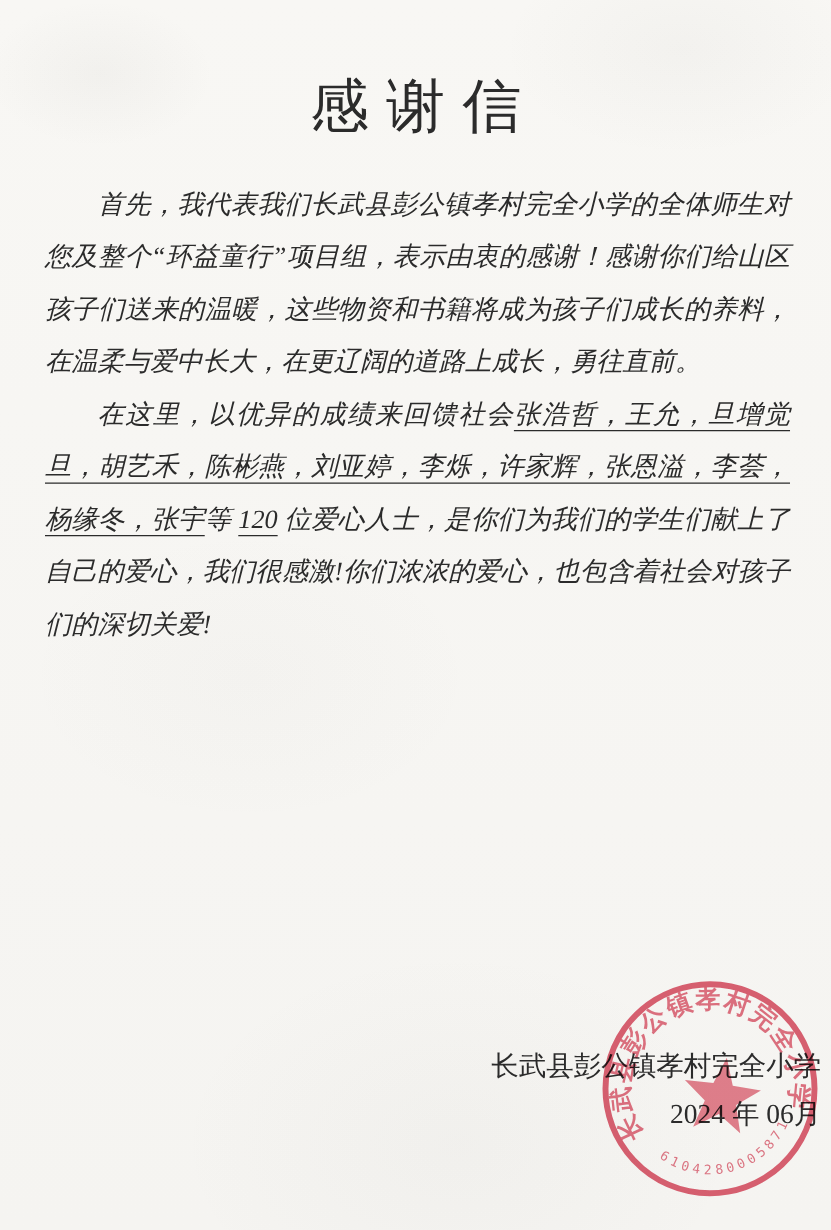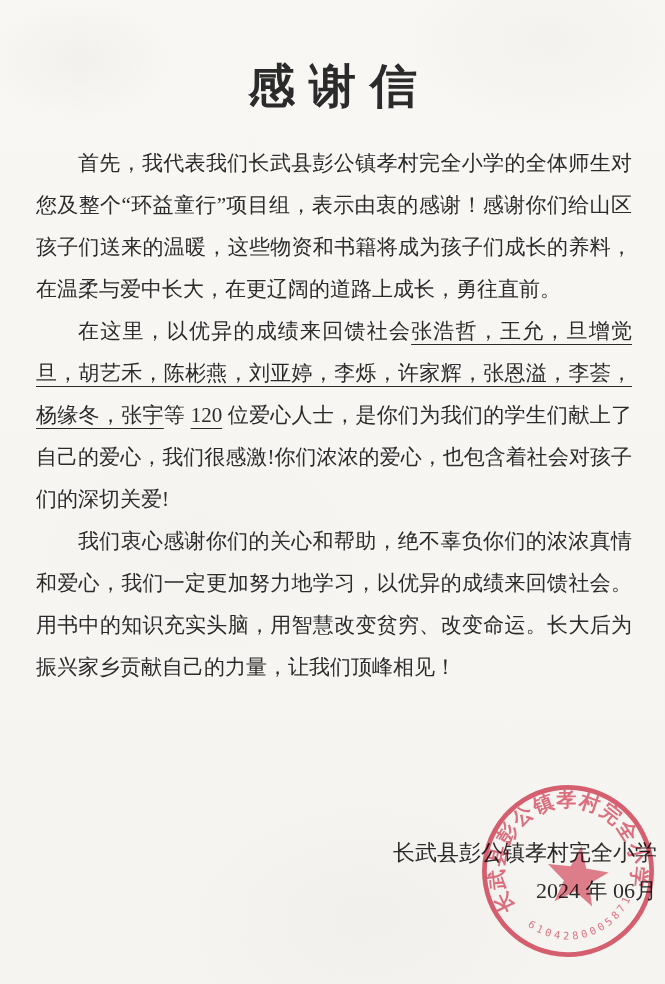--- a/index.html
+++ b/index.html
@@ -16,38 +16,39 @@
       radial-gradient(220px 130px at 82% 4%, rgba(120,118,112,0.045), transparent 65%),
       radial-gradient(260px 170px at 30% 55%, rgba(120,118,112,0.025), transparent 70%),
       radial-gradient(320px 220px at 55% 93%, rgba(120,118,112,0.035), transparent 70%),
       linear-gradient(#f8f7f4, #f5f4f1);
   }
   .title {
     margin: 58px 0 0 0;
     text-align: center;
     font-size: 47px;
     line-height: 56px;
-    font-weight: bold;
+    font-weight: normal;
     letter-spacing: 14px;
     text-indent: 14px;
   }
   .salutation {
     margin: 62px 30px 0 48px;
     font-size: 22px;
     line-height: 30px;
   }
   .letter-body {
     margin: 28px 33px 0 36px;
     font-size: 21px;
     line-height: 42px;
     text-align: justify;
   }
   .letter-body p {
     margin: 0;
     text-indent: 2em;
+    font-style: italic;
   }
   .u {
     text-decoration: underline;
     text-decoration-thickness: 1.3px;
     text-underline-offset: 6px;
   }
   .signature {
     position: absolute;
     top: 838px;
     right: 8px;
@@ -86,21 +87,20 @@
 <body>
 
 <div class="page">
 
   <h1 class="title">感谢信</h1>
 
 
   <div class="letter-body">
     <p><span>首先，我代表我们长武县彭公镇孝村完全小学的全体师生对您及整个“环益童行”项目组，表示由衷的感谢！感谢你们给山区孩子们送来的温暖，这些物资和书籍将成为孩子们成长的养料，在温柔与爱中长大，在更辽阔的道路上成长，勇往直前。</span></p>
     <p><span>在这里，以优异的成绩来回馈社会</span><span class="u">张浩哲，王允，旦增觉旦，胡艺禾，陈彬燕，刘亚婷，李烁，许家辉，张恩溢，李荟，杨缘冬，张宇</span><span>等 </span><span class="u">120</span><span> 位爱心人士，是你们为我们的学生们献上了自己的爱心，我们很感激!你们浓浓的爱心，也包含着社会对孩子们的深切关爱!</span></p>
-    <p><span>我们衷心感谢你们的关心和帮助，绝不辜负你们的浓浓真情和爱心，我们一定更加努力地学习，以优异的成绩来回馈社会。用书中的知识充实头脑，用智慧改变贫穷、改变命运。长大后为振兴家乡贡献自己的力量，让我们顶峰相见！</span></p>
   </div>
 
   <div class="signature">
     <div class="sig-school">长武县彭公镇孝村完全小学</div>
     <div class="sig-date">2024 年 06月</div>
   </div>
 
   <svg class="stamp" viewBox="-100 -100 200 200" xmlns="http://www.w3.org/2000/svg">
     <g transform="rotate(-10)">
       <circle class="ring" cx="0" cy="0" r="88" stroke="#d9475d"></circle>

